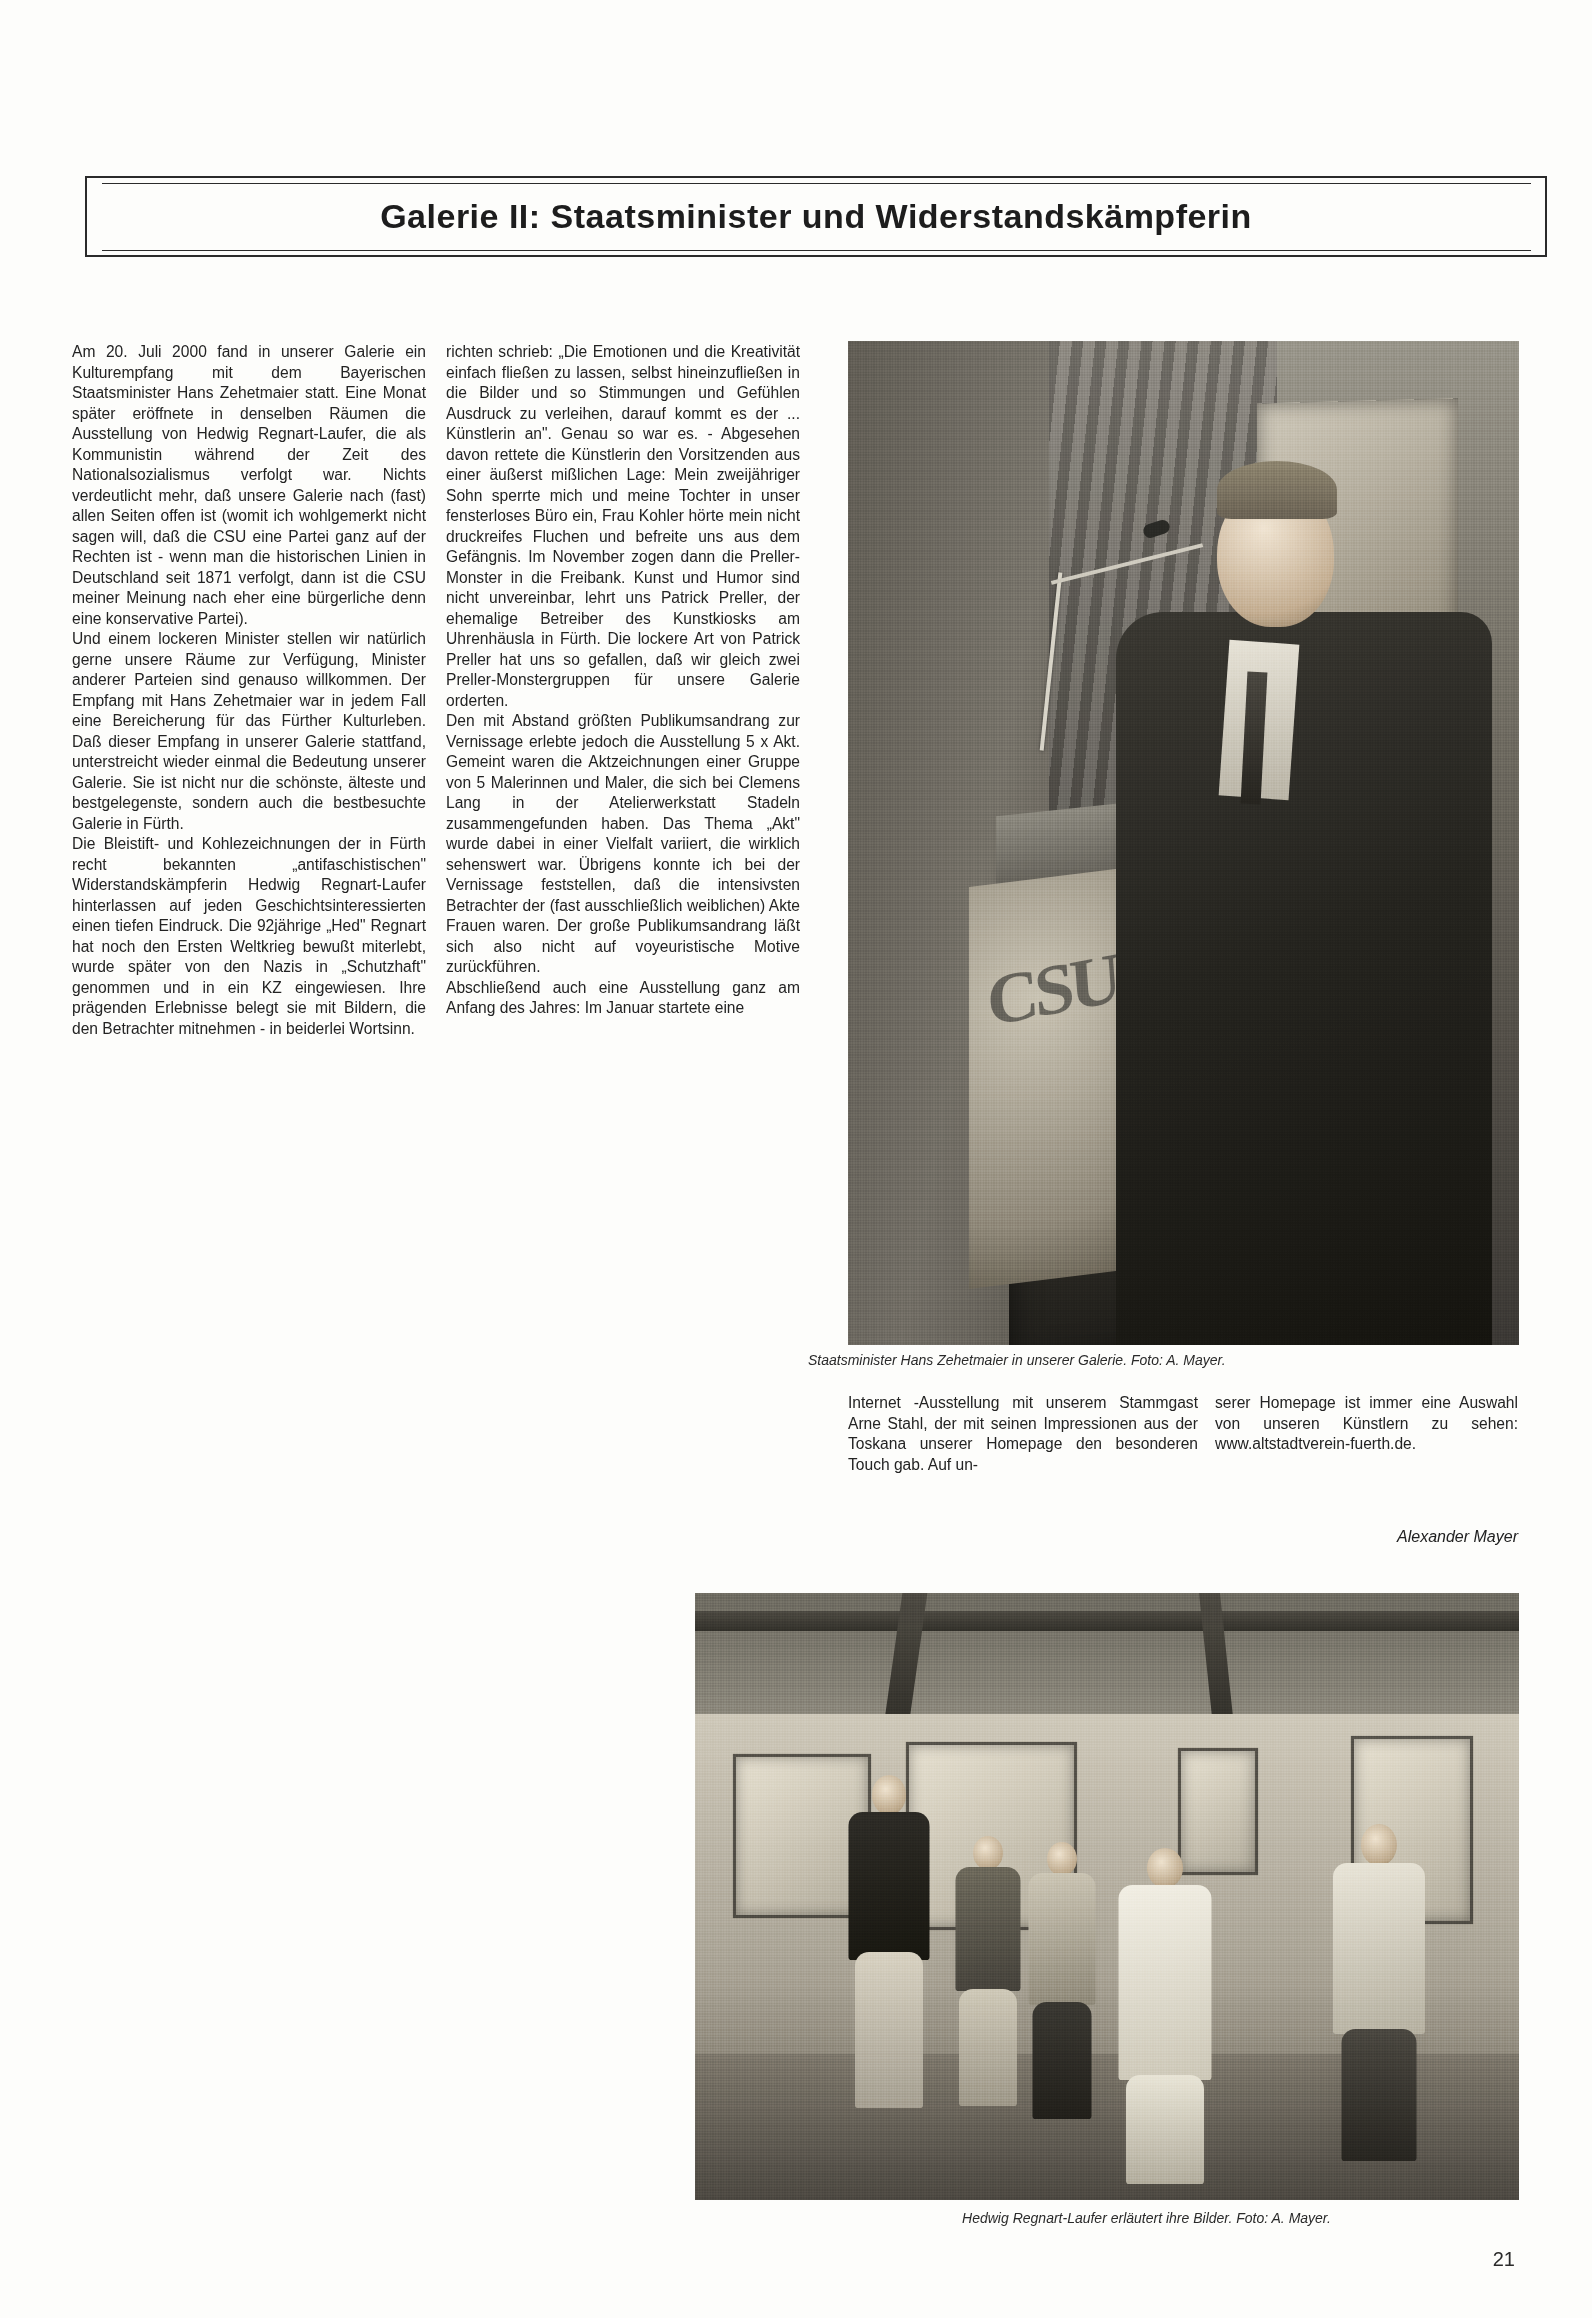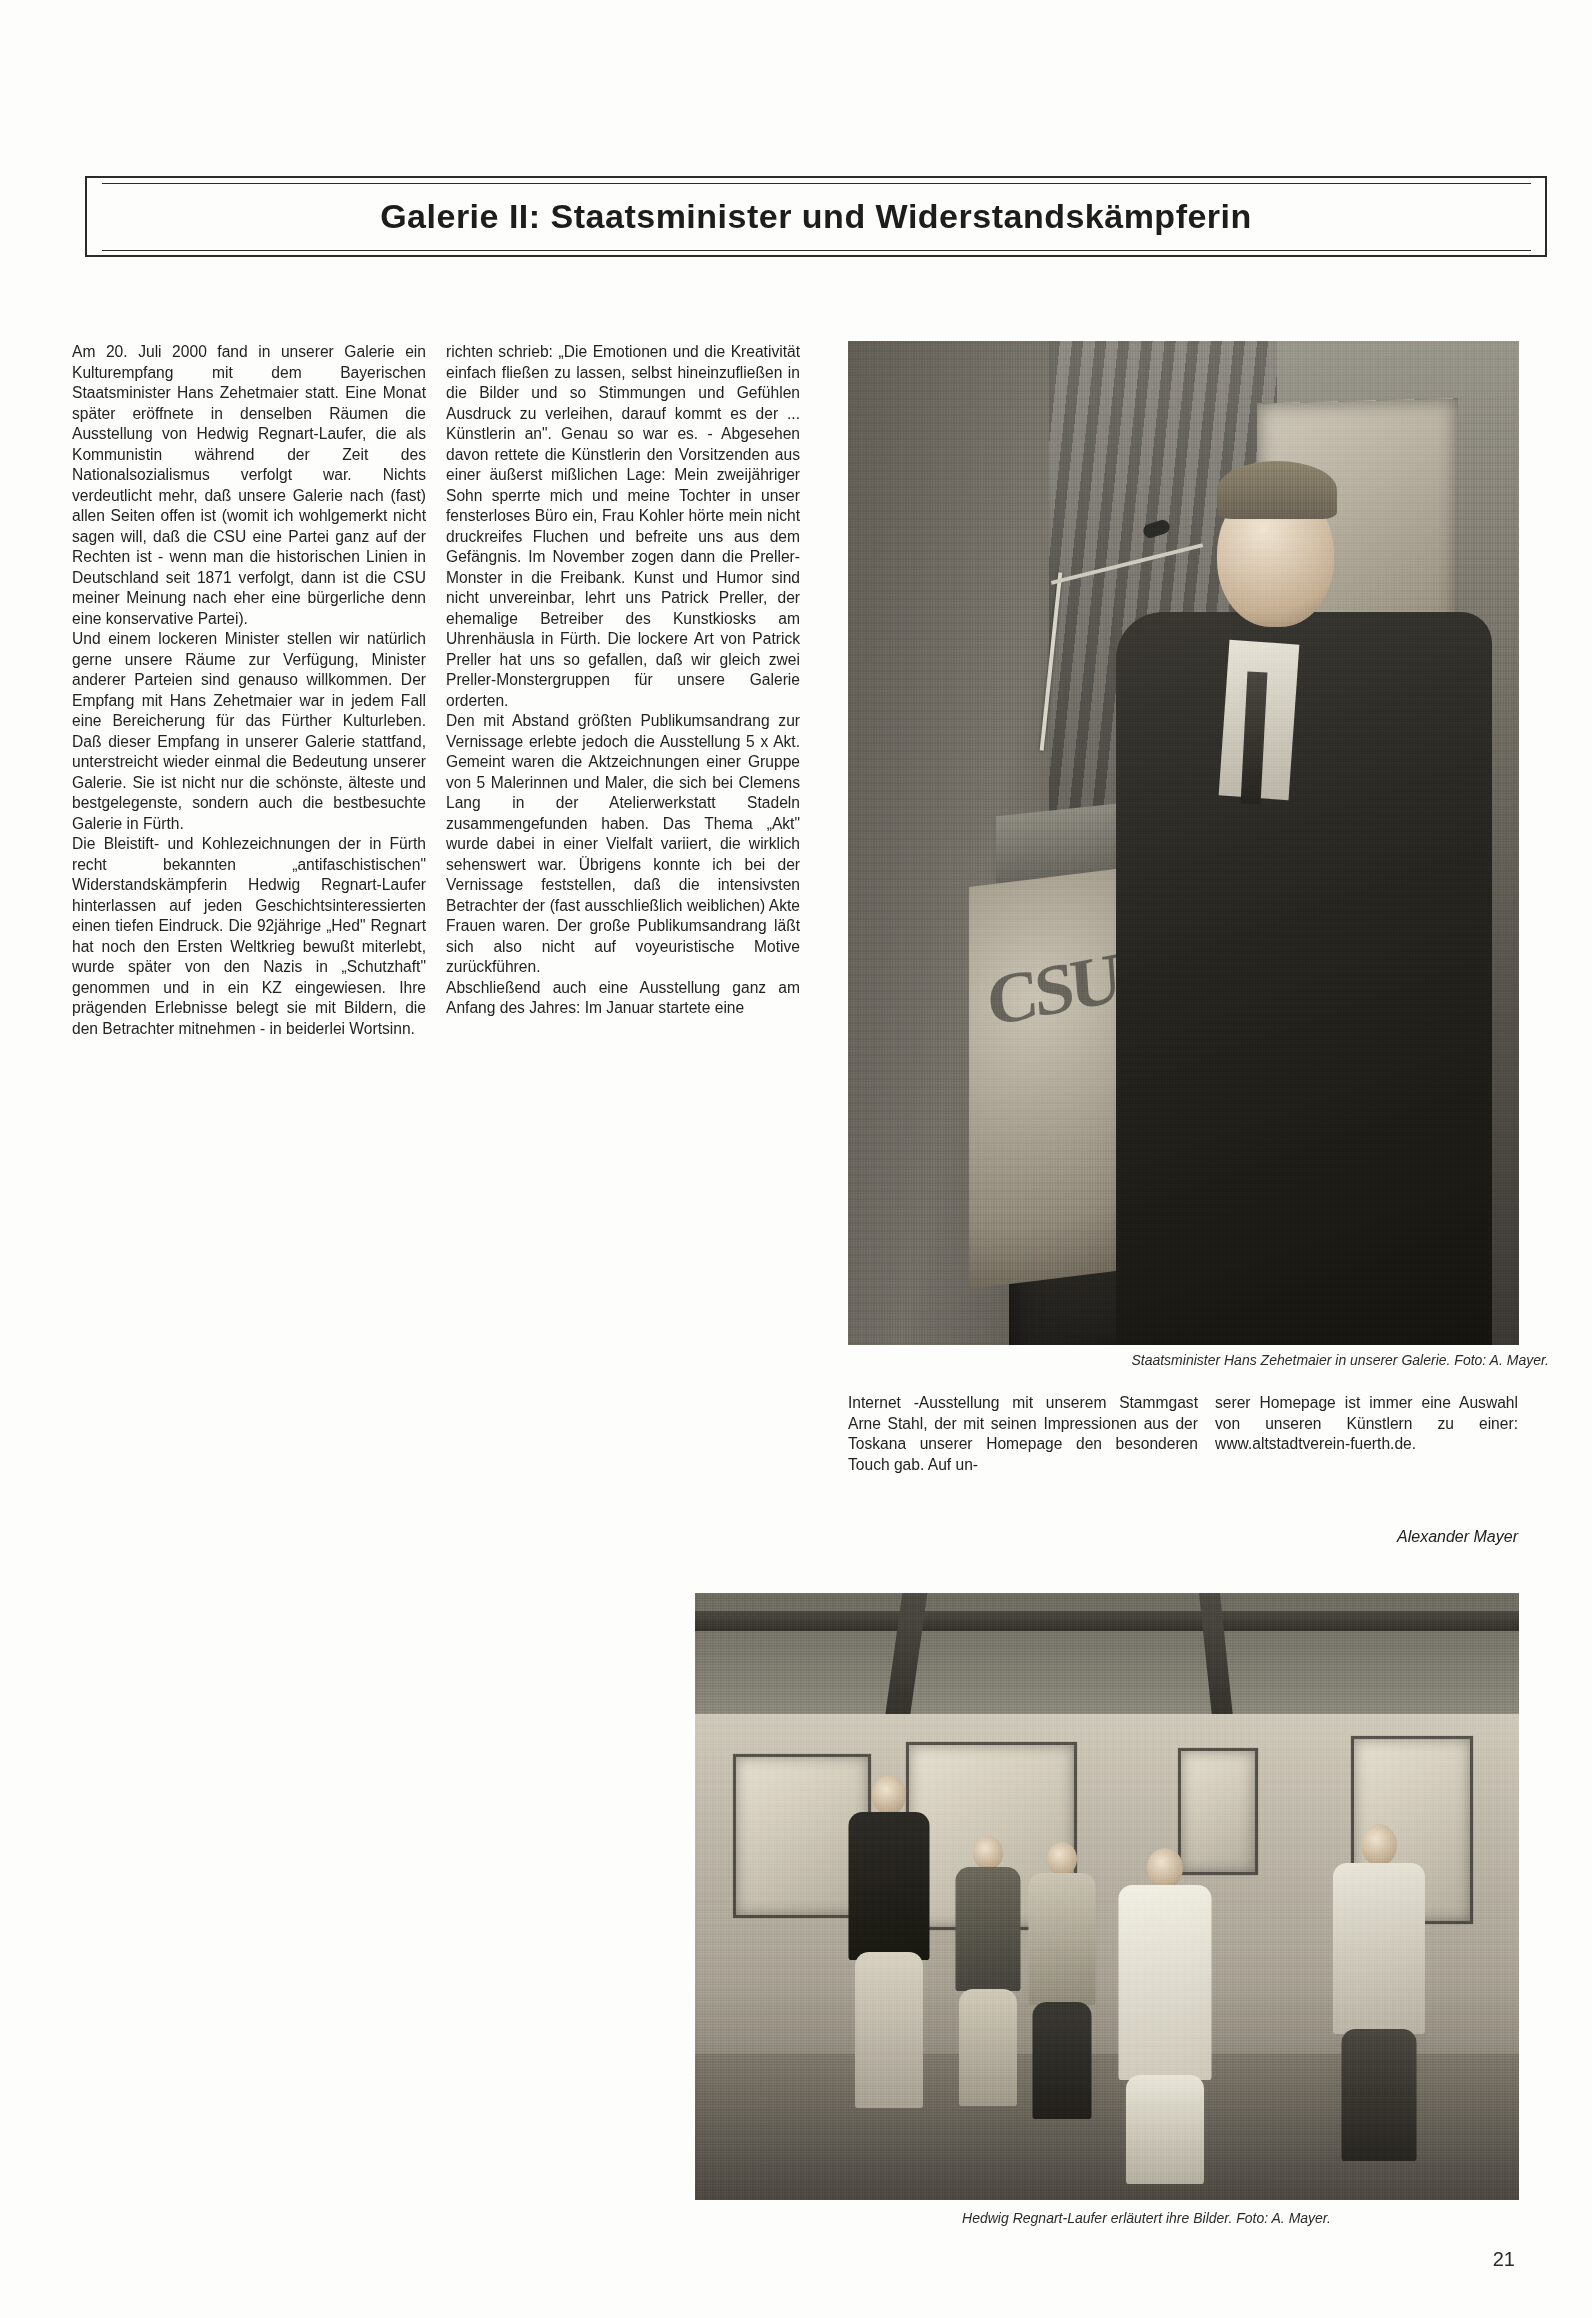--- a/index.html
+++ b/index.html
@@ -124,24 +124,23 @@
     height: 607px;
   }
   .caption {
     position: absolute;
     font-size: 14px;
     font-style: italic;
     color: #2a2a2a;
     line-height: 17px;
   }
   #caption-top {
-    left: 872px;
+    left: 808px;
     top: 1352px;
     width: 677px;
-    text-align: right;
   }
   #caption-bottom {
     left: 734px;
     top: 2210px;
     width: 825px;
     text-align: center;
   }
 
   .signature {
     position: absolute;
@@ -343,21 +342,21 @@
     <div class="p1-mic-head"></div>
     <div class="p1-grain"></div>
   </div>
   <div class="caption" id="caption-top">Staatsminister Hans Zehetmaier in unserer Galerie. Foto: A. Mayer.</div>
 
   <div class="col" id="col3">
     <p>Internet -Ausstellung mit unserem Stammgast Arne Stahl, der mit seinen Impressionen aus der Toskana unserer Homepage den besonderen Touch gab. Auf un-</p>
   </div>
 
   <div class="col" id="col4">
-    <p>serer Homepage ist immer eine Auswahl von unseren Künstlern zu einer: www.altstadtverein-fuerth.de.</p>
+    <p>serer Homepage ist immer eine Auswahl von unseren Künstlern zu sehen: www.altstadtverein-fuerth.de.</p>
   </div>
 
   <div class="signature">Alexander Mayer</div>
 
   <div class="photo" id="photo-bottom">
     <div class="p2-bg"></div>
     <div class="p2-ceiling"></div>
     <div class="p2-beam" style="left:0;top:3%;width:100%;height:3.2%;"></div>
     <div class="p2-beam" style="left:24%;top:0;width:3%;height:22%;transform:skewX(-8deg);"></div>
     <div class="p2-beam" style="left:62%;top:0;width:2.6%;height:22%;transform:skewX(6deg);"></div>

